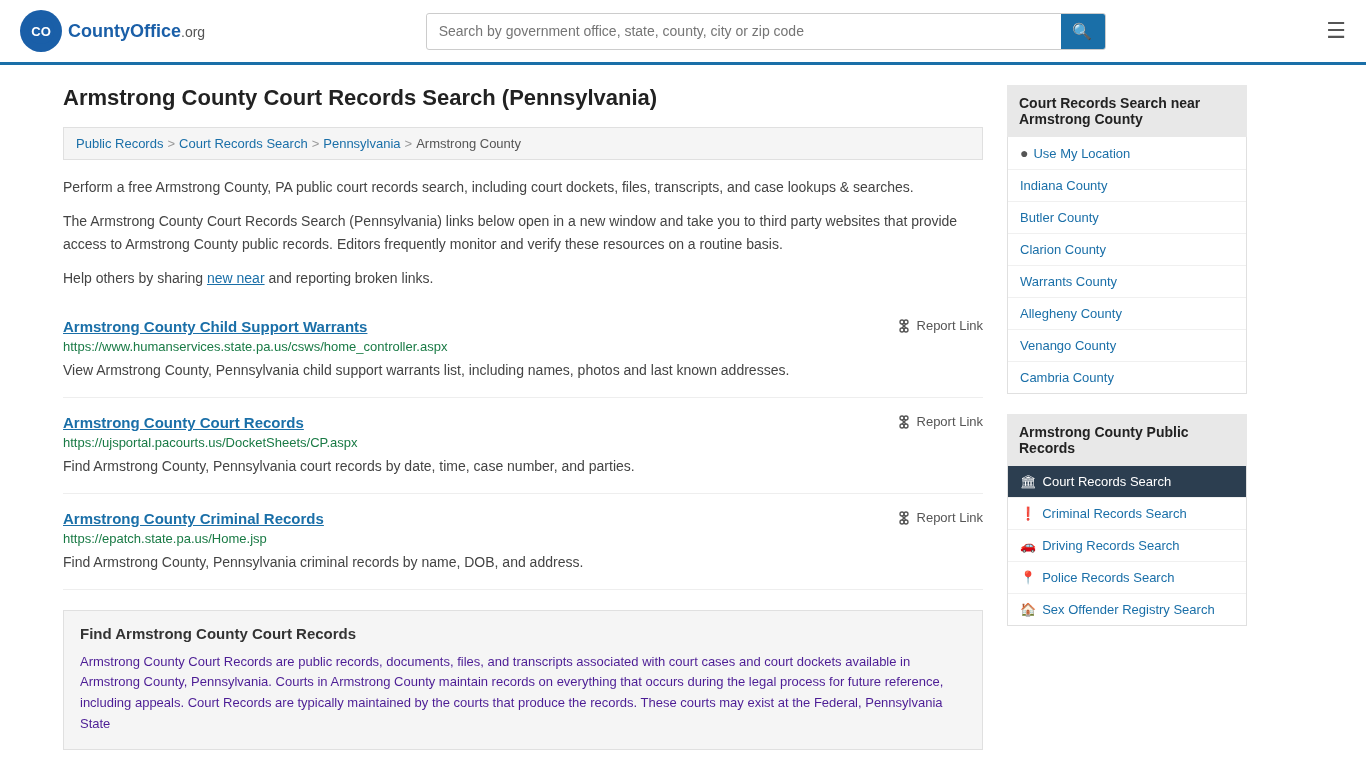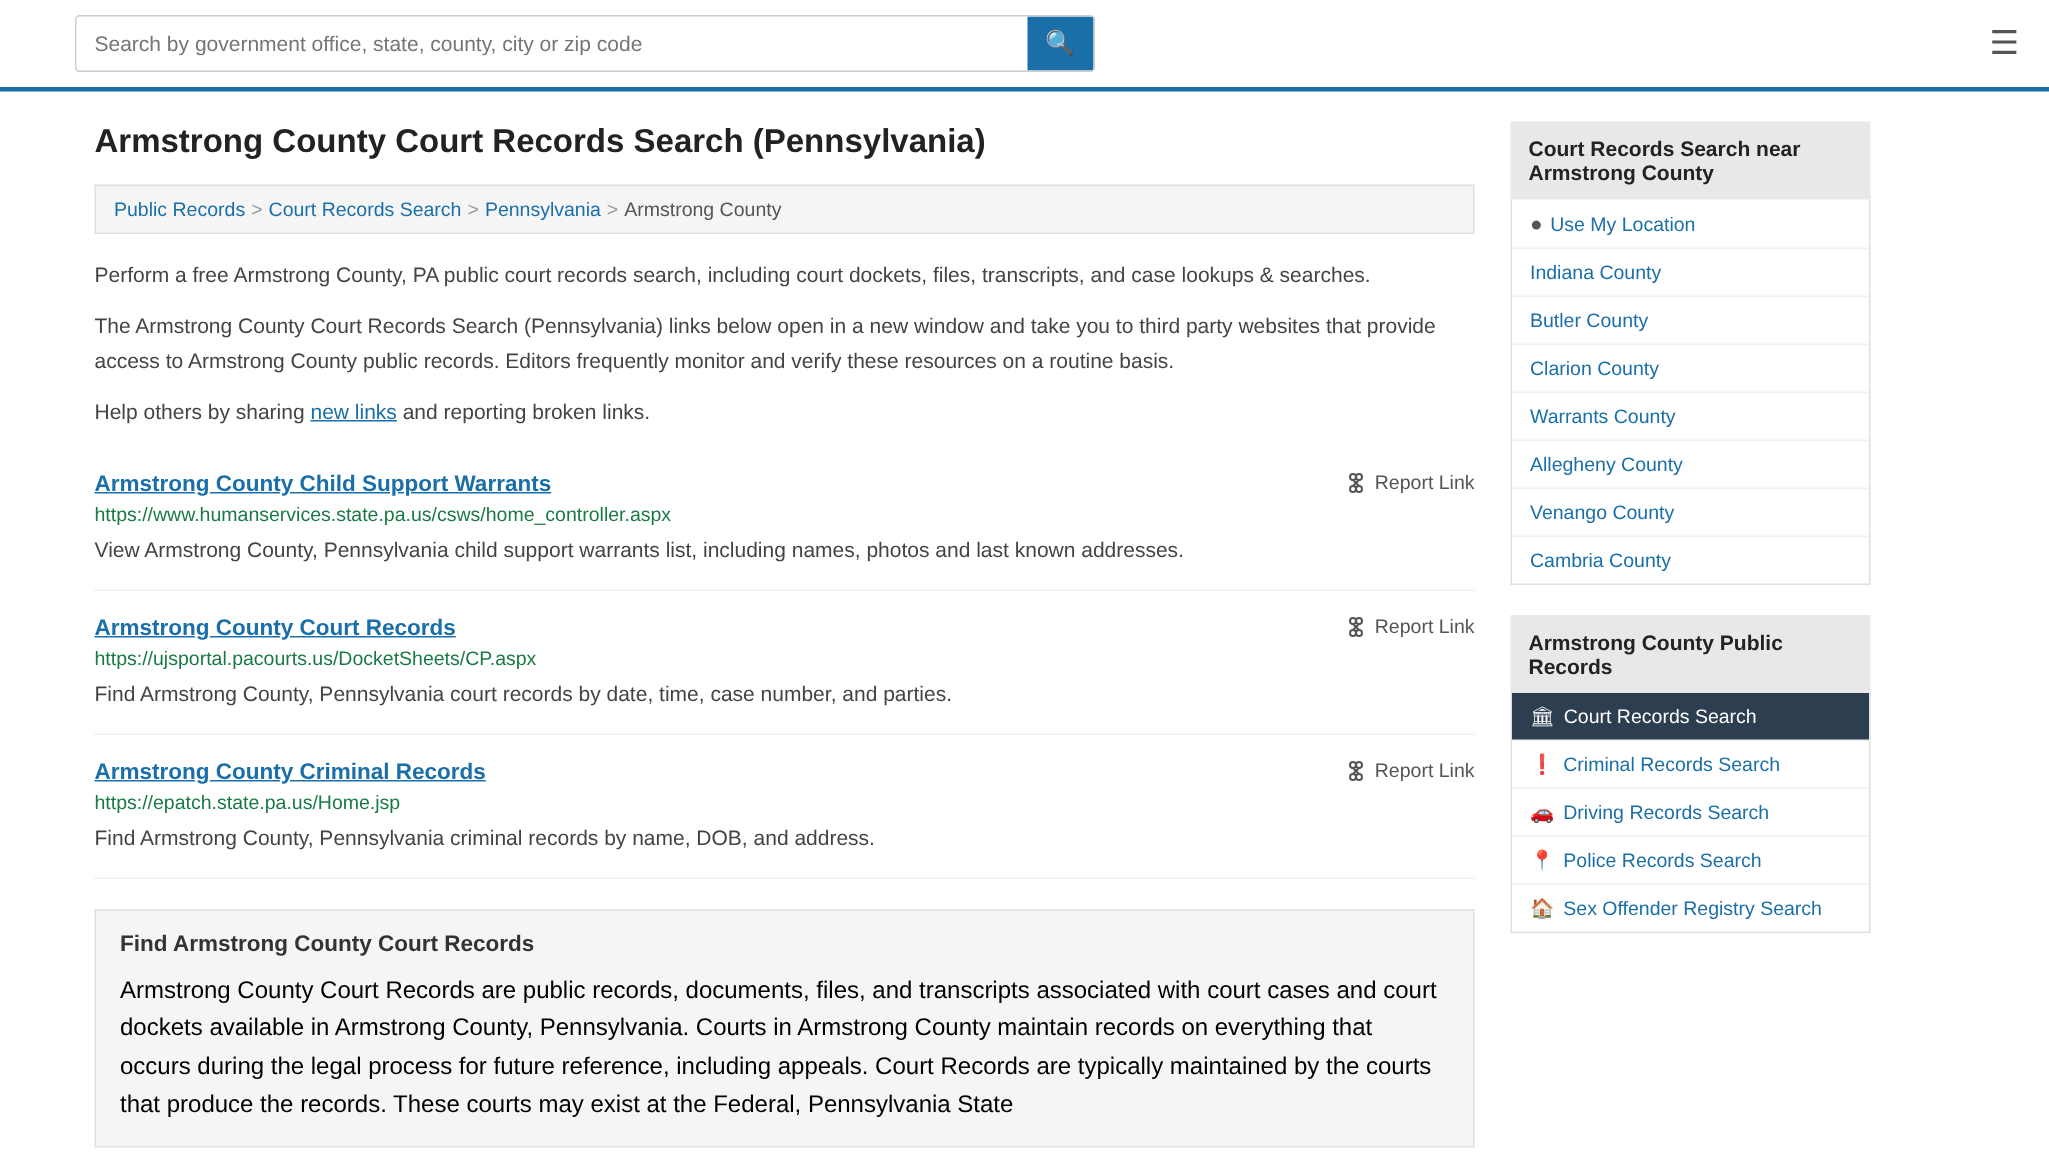--- a/index.html
+++ b/index.html
@@ -172,22 +172,22 @@
       padding: 14px 16px;
       margin-top: 20px;
     }
     .find-title {
       font-size: 15px;
       font-weight: bold;
       color: #333;
       margin-bottom: 10px;
     }
     .find-text {
-      font-size: 16px;
-      color: #000000;
+      font-size: 13px;
+      color: #4c1d95;
       line-height: 1.6;
     }
 
     
     .sidebar-section {
       margin-bottom: 20px;
     }
     .sidebar-heading {
       background: #e8e8e8;
       padding: 10px 12px;
@@ -249,20 +249,31 @@
     }
     .sidebar-icon {
       font-size: 13px;
       flex-shrink: 0;
     }
   </style>
 </head>
 <body>
 
 <header class="header">
+  <div class="logo-area">
+    <div class="logo-circle">
+      <svg viewBox="0 0 30 30" fill="none">
+        <circle cx="15" cy="15" r="14" fill="#1a5fa8"></circle>
+        <text x="15" y="20" text-anchor="middle" font-size="14" fill="white" font-weight="bold">CO</text>
+      </svg>
+    </div>
+    <div class="logo-text">
+      CountyOffice<span>.org</span>
+    </div>
+  </div>
   <div class="search-area">
     <div class="search-box">
       <input type="text" class="search-input" placeholder="Search by government office, state, county, city or zip code" style="">
       <button class="search-btn">🔍</button>
     </div>
   </div>
   <button class="menu-btn">☰</button>
 </header>
 
 <div class="main-container">
@@ -277,21 +288,21 @@
       <a href="#">Court Records Search</a>
       <span class="sep">&gt;</span>
       <a href="#">Pennsylvania</a>
       <span class="sep">&gt;</span>
       <span>Armstrong County</span>
     </nav>
 
     <p class="intro-text">Perform a free Armstrong County, PA public court records search, including court dockets, files, transcripts, and case lookups &amp; searches.</p>
     <p class="intro-text">The Armstrong County Court Records Search (Pennsylvania) links below open in a new window and take you to third party websites that provide access to Armstrong County public records. Editors frequently monitor and verify these resources on a routine basis.</p>
     <p class="intro-text">
-      <span>Help others by sharing </span><a href="#">new links</a><span> and reporting broken links.</span>
+      <span>Help others by sharing </span><a href="#">new near</a><span> and reporting broken links.</span>
     </p>
 
     <div id="records-container">
         <div class="record-item">
     <div class="record-header">
       <span class="record-title">Armstrong County Child Support Warrants</span>
       <span class="report-link">
         <svg width="16" height="16" viewBox="0 0 24 24" fill="none" stroke="#555" stroke-width="2">
           <circle cx="9" cy="6" r="3"></circle>
                 <circle cx="15" cy="18" r="3"></circle>

